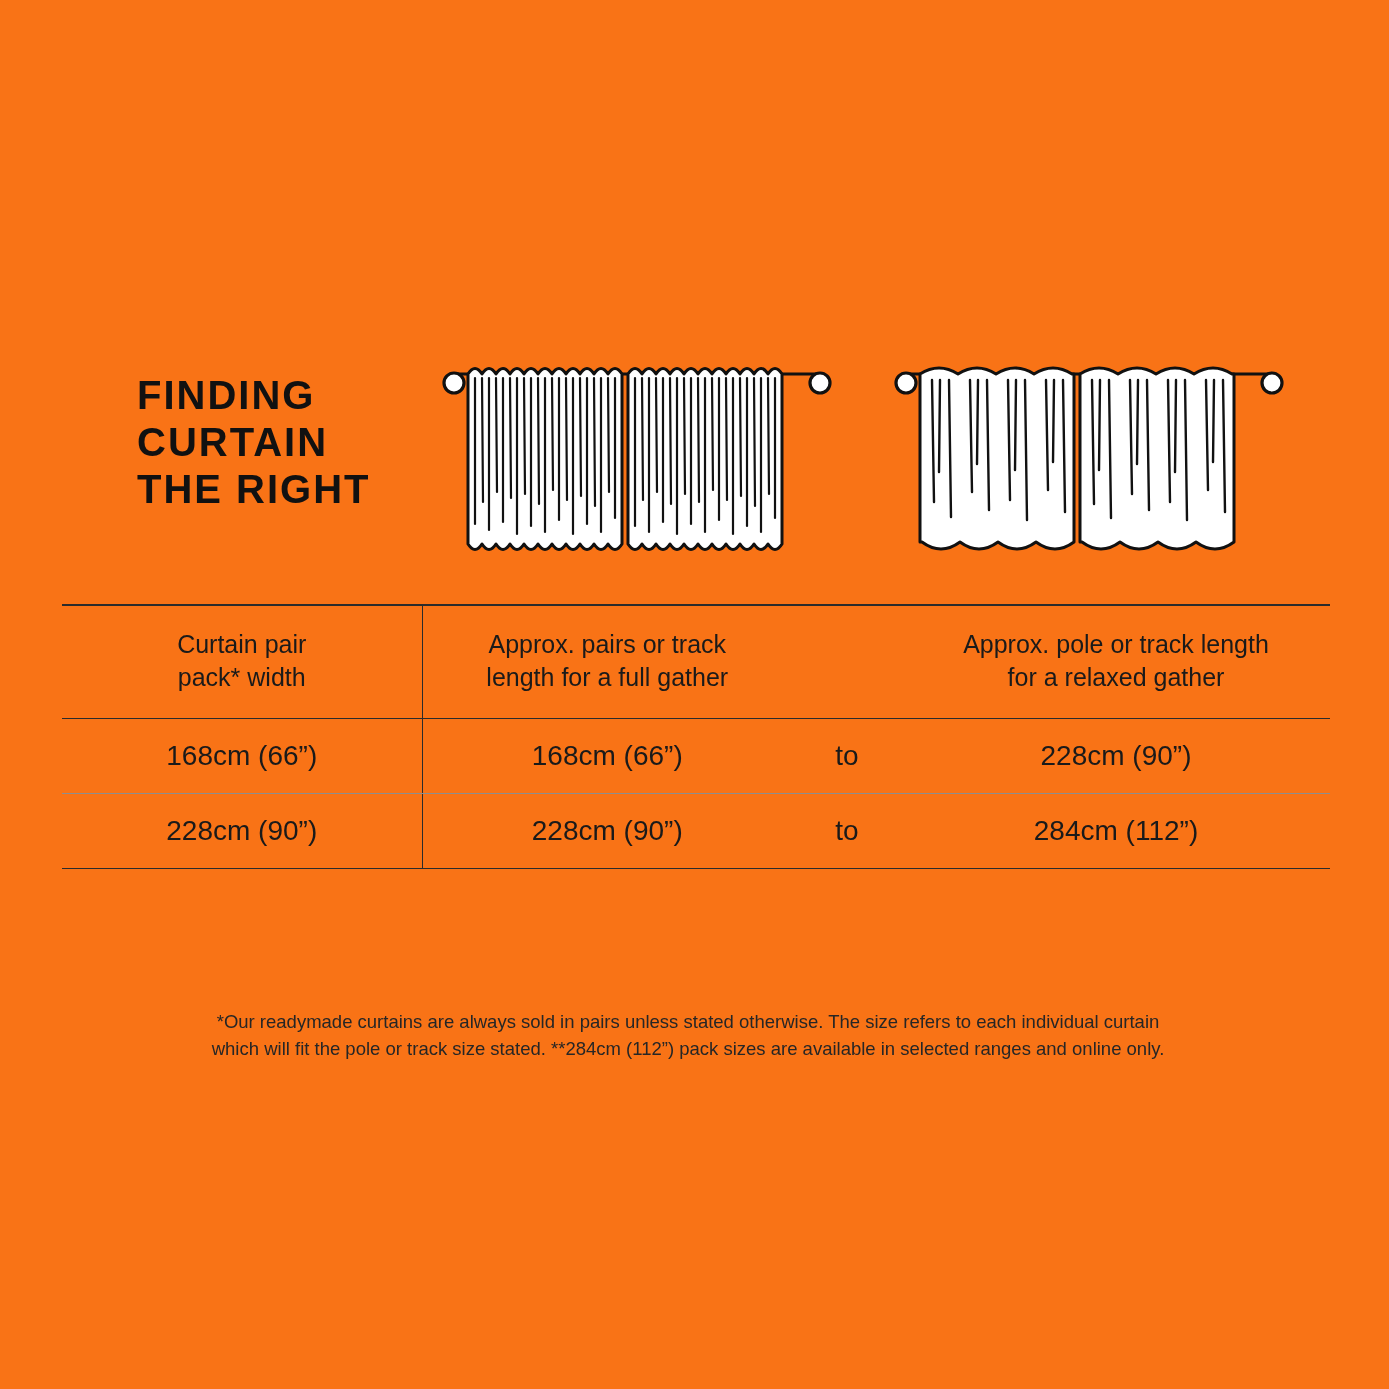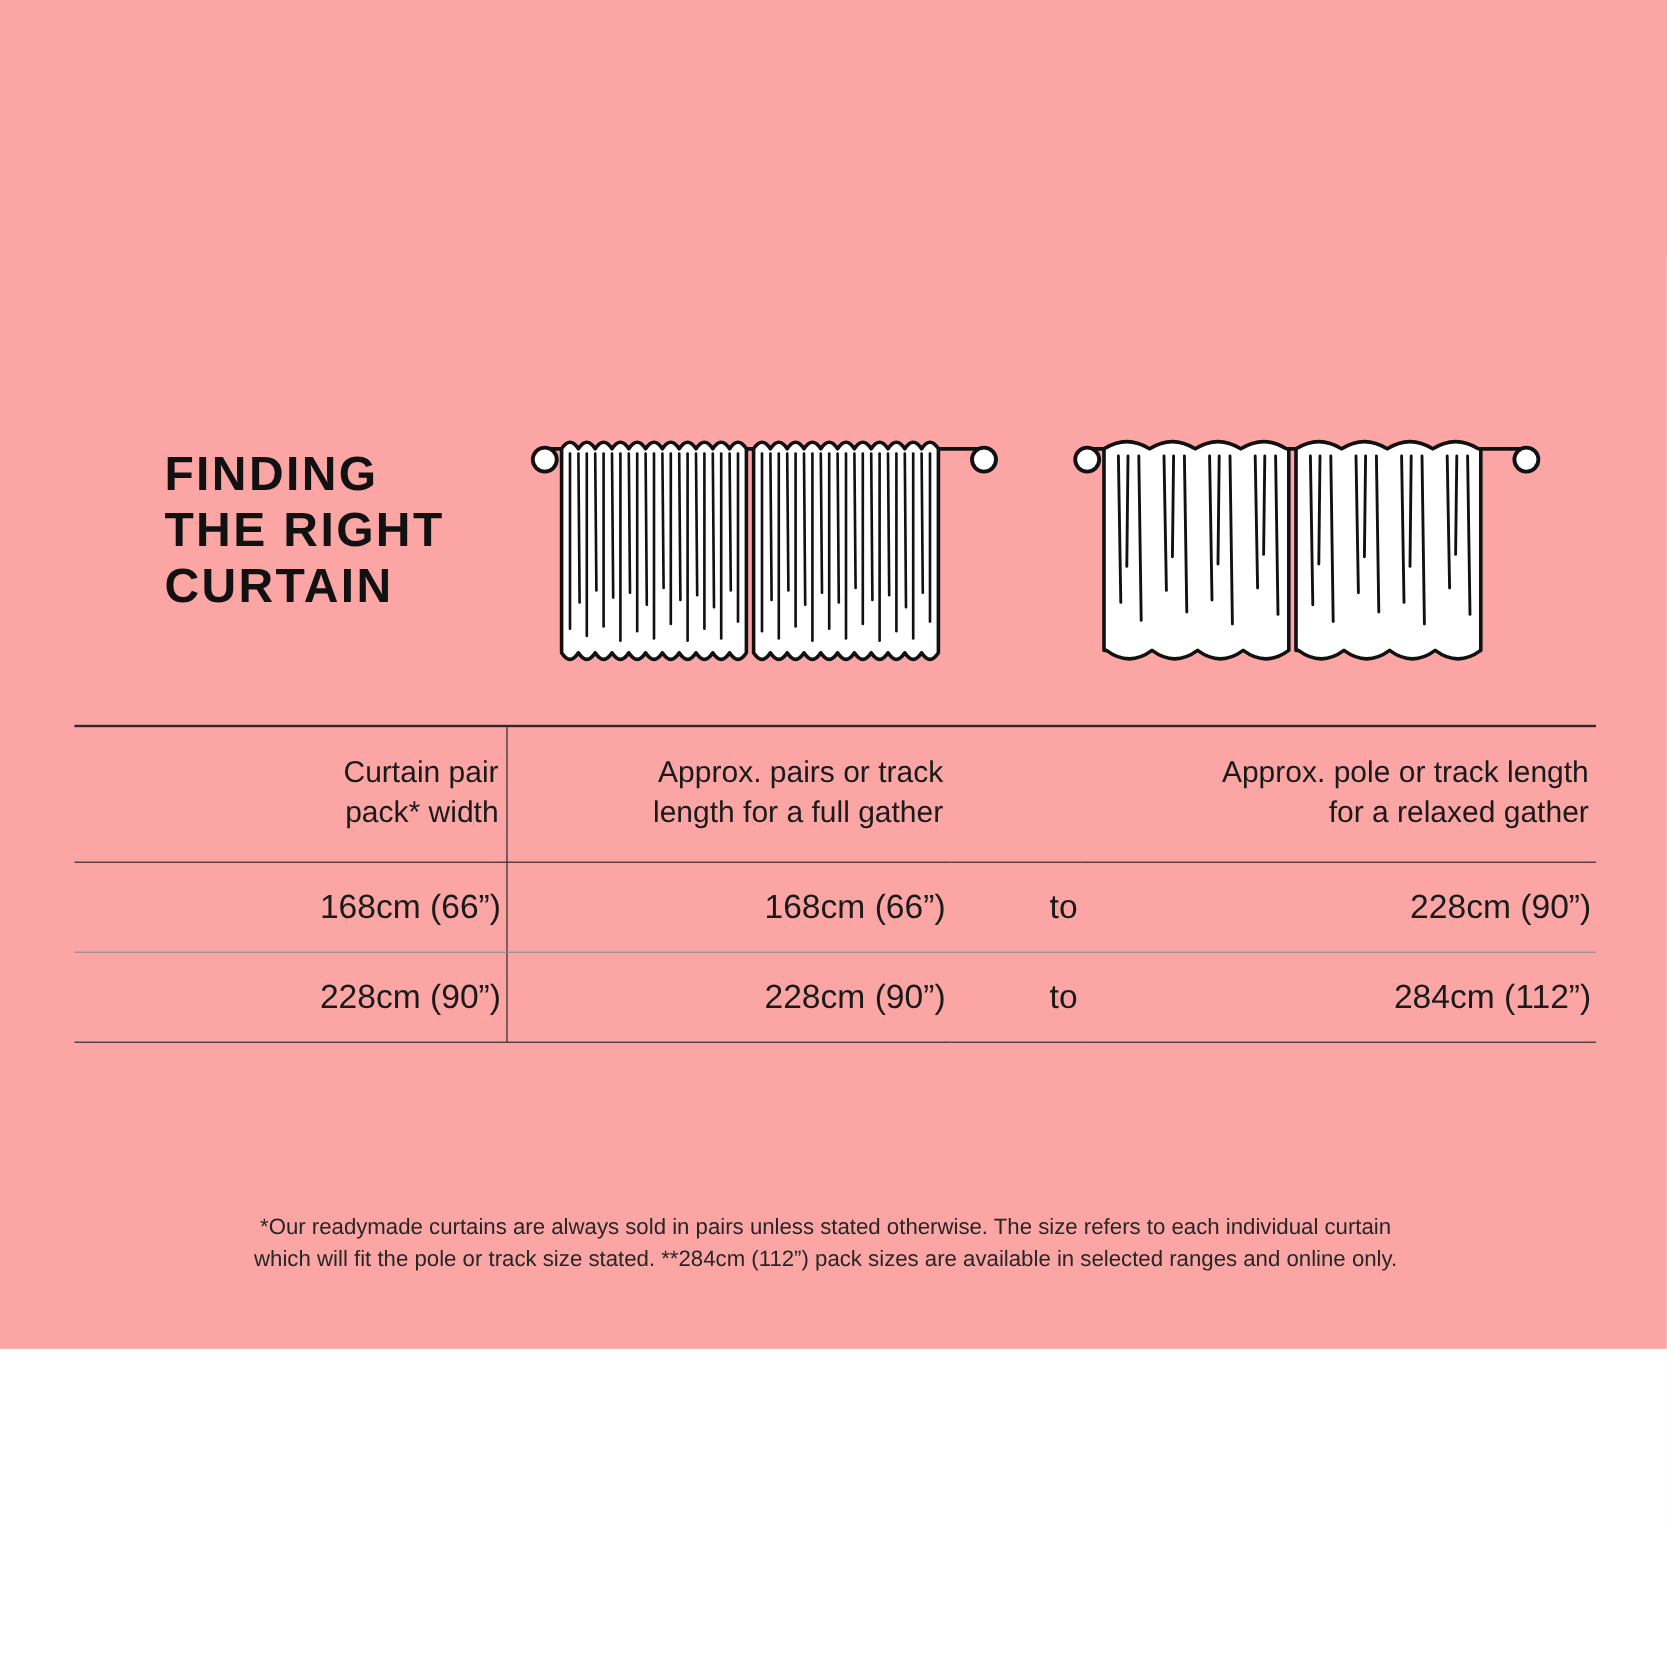--- a/index.html
+++ b/index.html
@@ -10,22 +10,22 @@
   body {
     width: 1389px;
     height: 1389px;
     font-family: "Liberation Sans", sans-serif;
     color: #1a1a1a;
     overflow: hidden;
   }
   .page {
     position: relative;
     width: 1389px;
-    height: 1124px;
-    background: #fca5a5;
+    height: 1389px;
+    background: #f97316;
   }
 
   
   .top-area {
     position: absolute;
     left: 62px;
     top: 352px;
     width: 1268px;
     height: 250px;
     display: flex;
@@ -60,21 +60,21 @@
     width: 1268px;
   }
   table.size-table {
     width: 1268px;
     border-collapse: collapse;
     table-layout: fixed;
   }
   table.size-table th,
   table.size-table td {
     border: none;
-    text-align: right;
+    text-align: center;
     vertical-align: middle;
     font-weight: 400;
     color: #1a1a1a;
   }
   table.size-table thead th {
     font-size: 25px;
     line-height: 33px;
     padding: 22px 6px 24px;
     border-bottom: 1.6px solid #2b2b2b;
   }
@@ -127,22 +127,22 @@
 </style>
 </head>
 <body>
 
 <div class="page">
 
   <div class="top-area">
 
     <div class="title-block">
       <div class="line">FINDING</div>
+      <div class="line">CURTAIN</div>
       <div class="line">THE RIGHT</div>
-      <div class="line">CURTAIN</div>
     </div>
 
     <div class="illus illus-1">
       <svg width="390" height="215" viewBox="0 0 390 215" fill="none" xmlns="http://www.w3.org/2000/svg">
 
         <line x1="14" y1="22" x2="376" y2="22" stroke="#111" stroke-width="3.2"></line>
 
         <circle cx="12" cy="31" r="10" stroke="#111" stroke-width="3.2" fill="#fff"></circle>
         <circle cx="378" cy="31" r="10" stroke="#111" stroke-width="3.2" fill="#fff"></circle>
 

